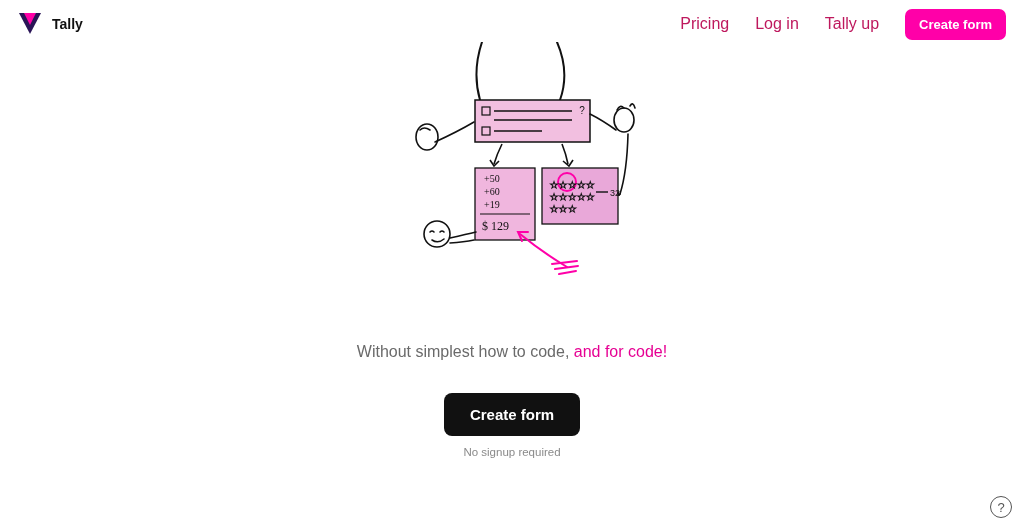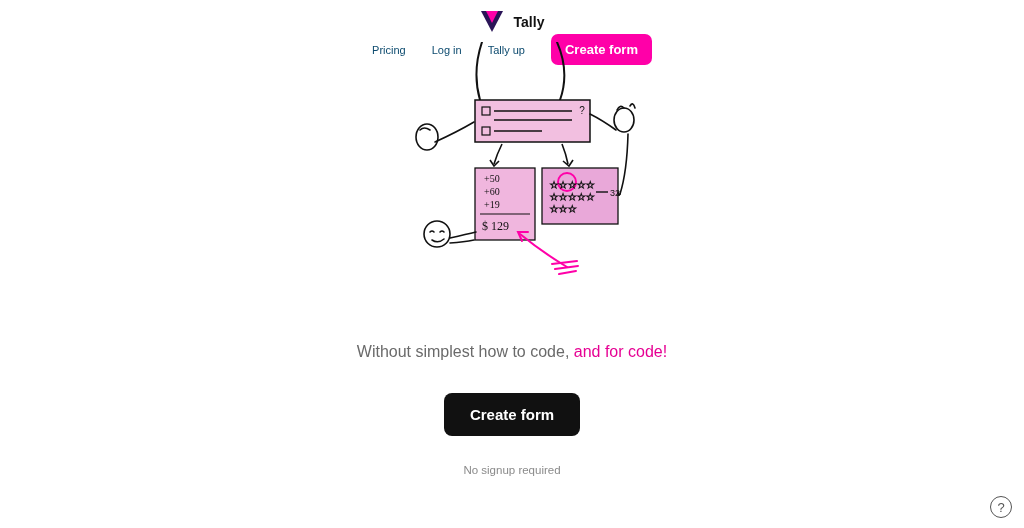--- a/index.html
+++ b/index.html
@@ -11,41 +11,40 @@
       height: 528px;
       overflow: hidden;
       position: relative;
     }
     .header {
       display: flex;
       align-items: center;
       justify-content: space-between;
       padding: 10px 18px;
       height: 48px;
-      flex-direction: column;
     }
     .brand {
       display: flex;
       align-items: center;
       gap: 10px;
     }
     .logo-icon svg { display: block; }
     .brand-name {
       font-weight: 700;
       font-size: 14px;
       color: #111;
     }
     .nav {
       display: flex;
       align-items: center;
       gap: 26px;
     }
     .nav-link {
-      font-size: 11px;
-      color: #0c4a6e;
+      font-size: 16px;
+      color: #be185d;
       cursor: pointer;
     }
     .btn-primary {
       background: #ff00a8;
       color: #fff;
       font-weight: 700;
       font-size: 13px;
       padding: 8px 14px;
       border-radius: 7px;
       cursor: pointer;
@@ -82,21 +81,21 @@
       background: #111;
       color: #fff;
       font-weight: 700;
       font-size: 15px;
       padding: 13px 26px;
       border-radius: 8px;
       border: none;
       cursor: pointer;
     }
     .cta-note {
-      margin-top: 28px;
+      margin-top: 10px;
       font-size: 11.5px;
       color: #8a8a8a;
     }
     .help-fab {
       position: absolute;
       bottom: 10px;
       right: 12px;
       width: 22px;
       height: 22px;
       border: 1.5px solid #555;

